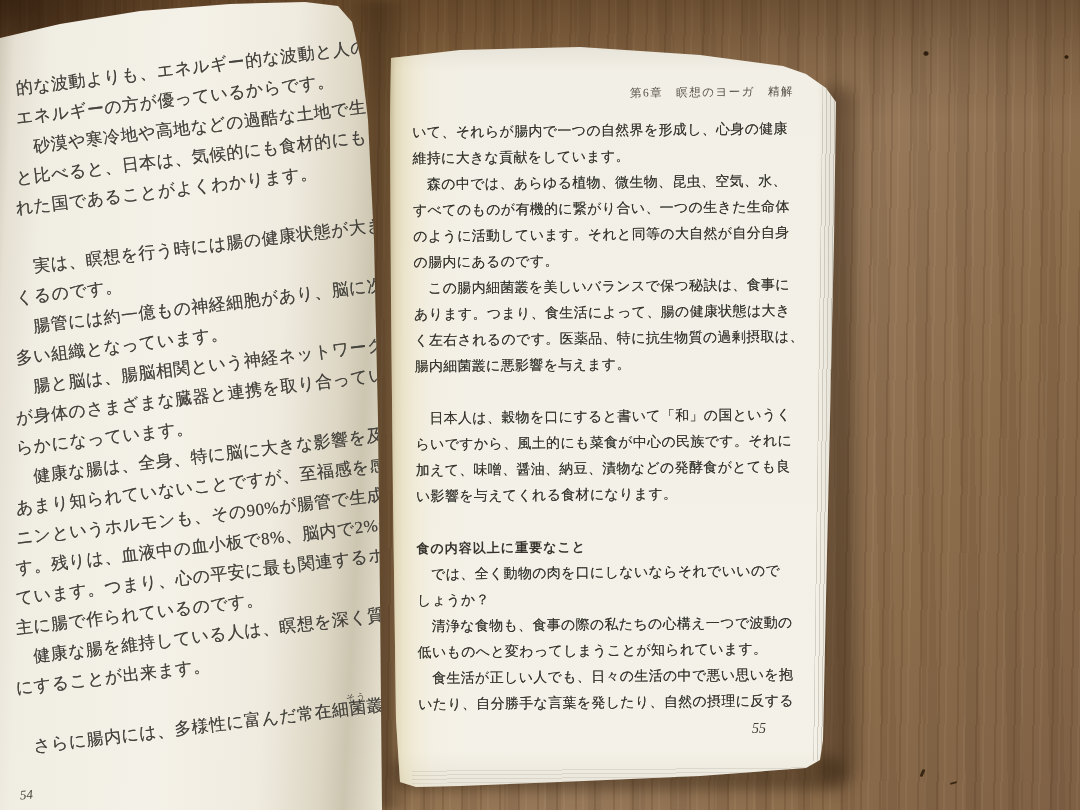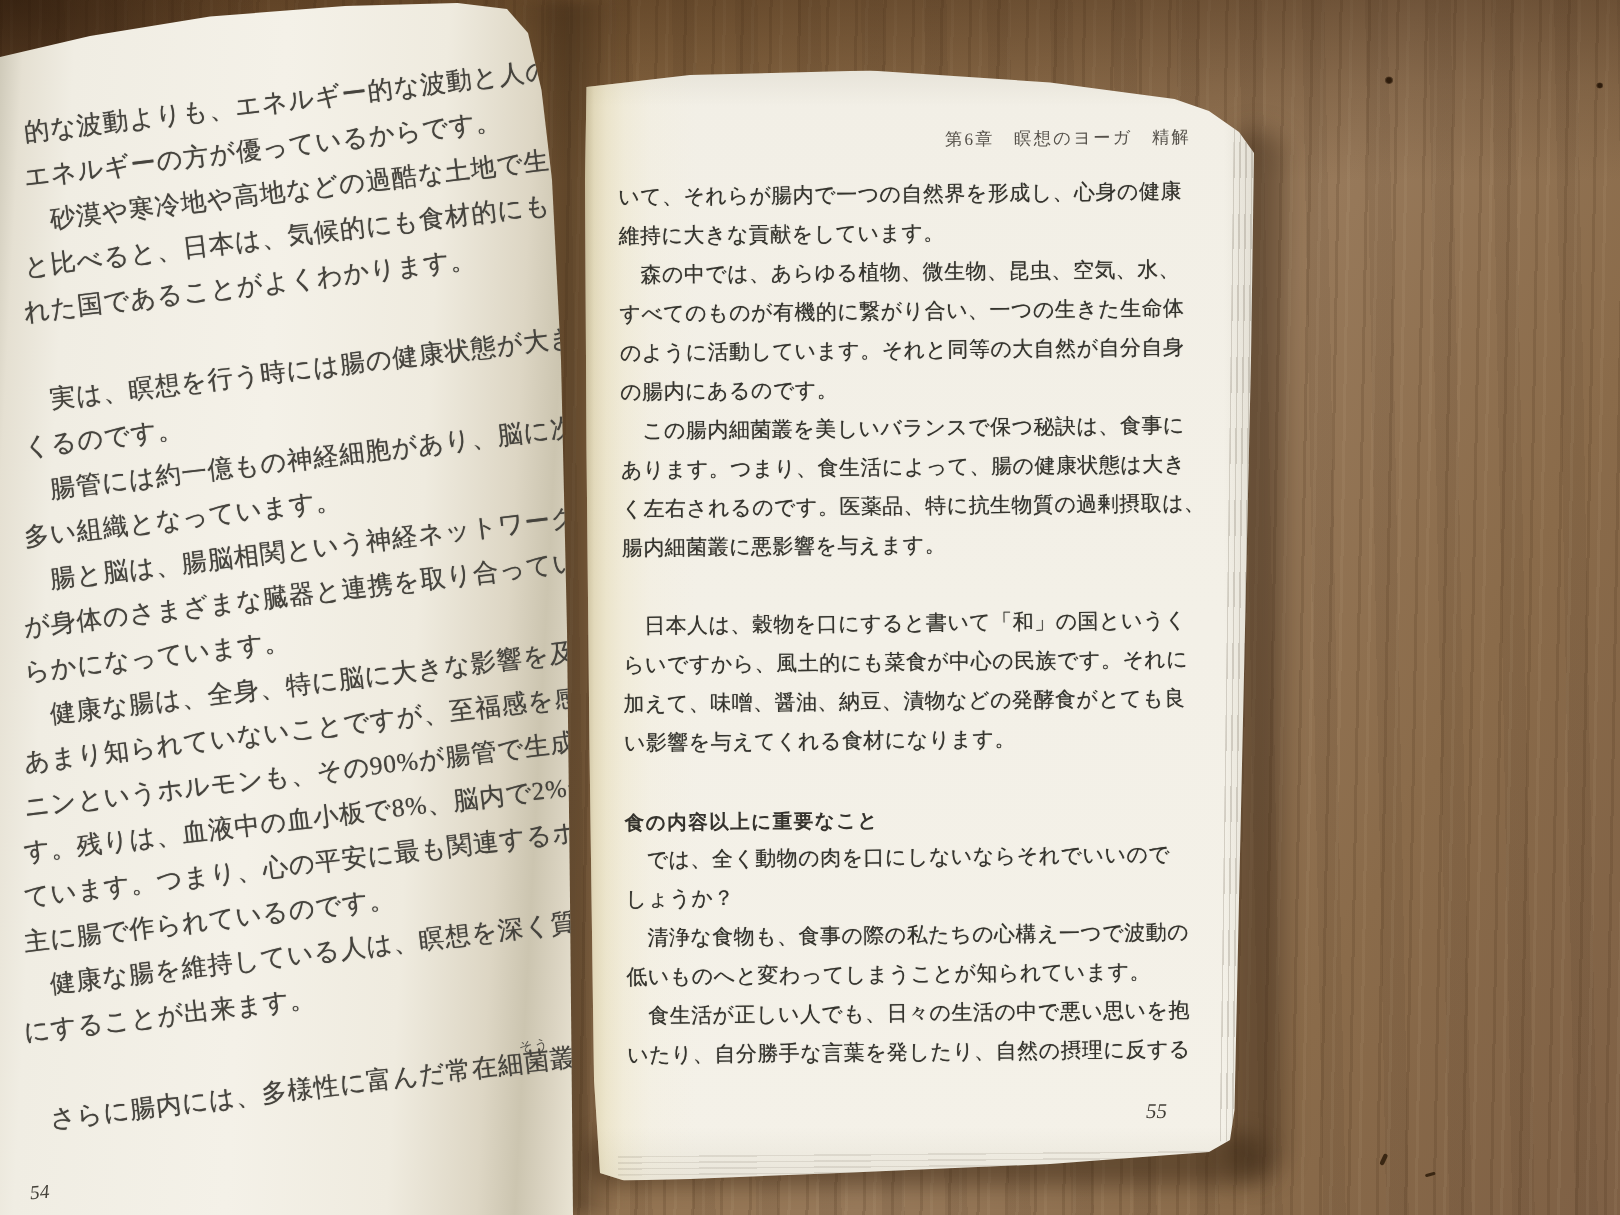--- a/index.html
+++ b/index.html
@@ -55,21 +55,21 @@
     font-size:11.5px;letter-spacing:1.5px;color:#55514a;transform:rotate(-0.6deg);white-space:pre;}
   .right-text{position:absolute;left:22px;top:75px;width:392px;transform:rotate(-0.6deg);transform-origin:0 0;}
   .right-text .tline{
     white-space:pre;height:26px;line-height:26px;font-size:14px;letter-spacing:0.3px;
     color:#35342e;text-shadow:0 0 0.5px rgba(53,52,46,0.7);
   }
   .section-heading{
     height:26px;line-height:26px;font-size:13px;font-weight:700;color:#35332d;
     font-family:"Liberation Sans","DejaVu Sans",sans-serif;letter-spacing:1px;white-space:pre;
   }
-  .pagenum-right{position:absolute;left:374px;top:676px;font-size:14px;font-style:italic;color:#403d36;margin-top:13px;}
+  .pagenum-right{position:absolute;left:362px;top:676px;font-size:14px;font-style:italic;color:#403d36;}
 </style>
 </head>
 <body>
 
 <div class="photo">
 
   <div class="knot" style="left:923px;top:51px;width:6px;height:5px;"></div>
   <div class="knot" style="left:1064px;top:55px;width:5px;height:4px;"></div>
   <div class="twig" style="left:921px;top:769px;width:3px;height:8px;transform:rotate(25deg);"></div>
   <div class="twig" style="left:950px;top:782px;width:7px;height:2px;transform:rotate(-15deg);"></div>

